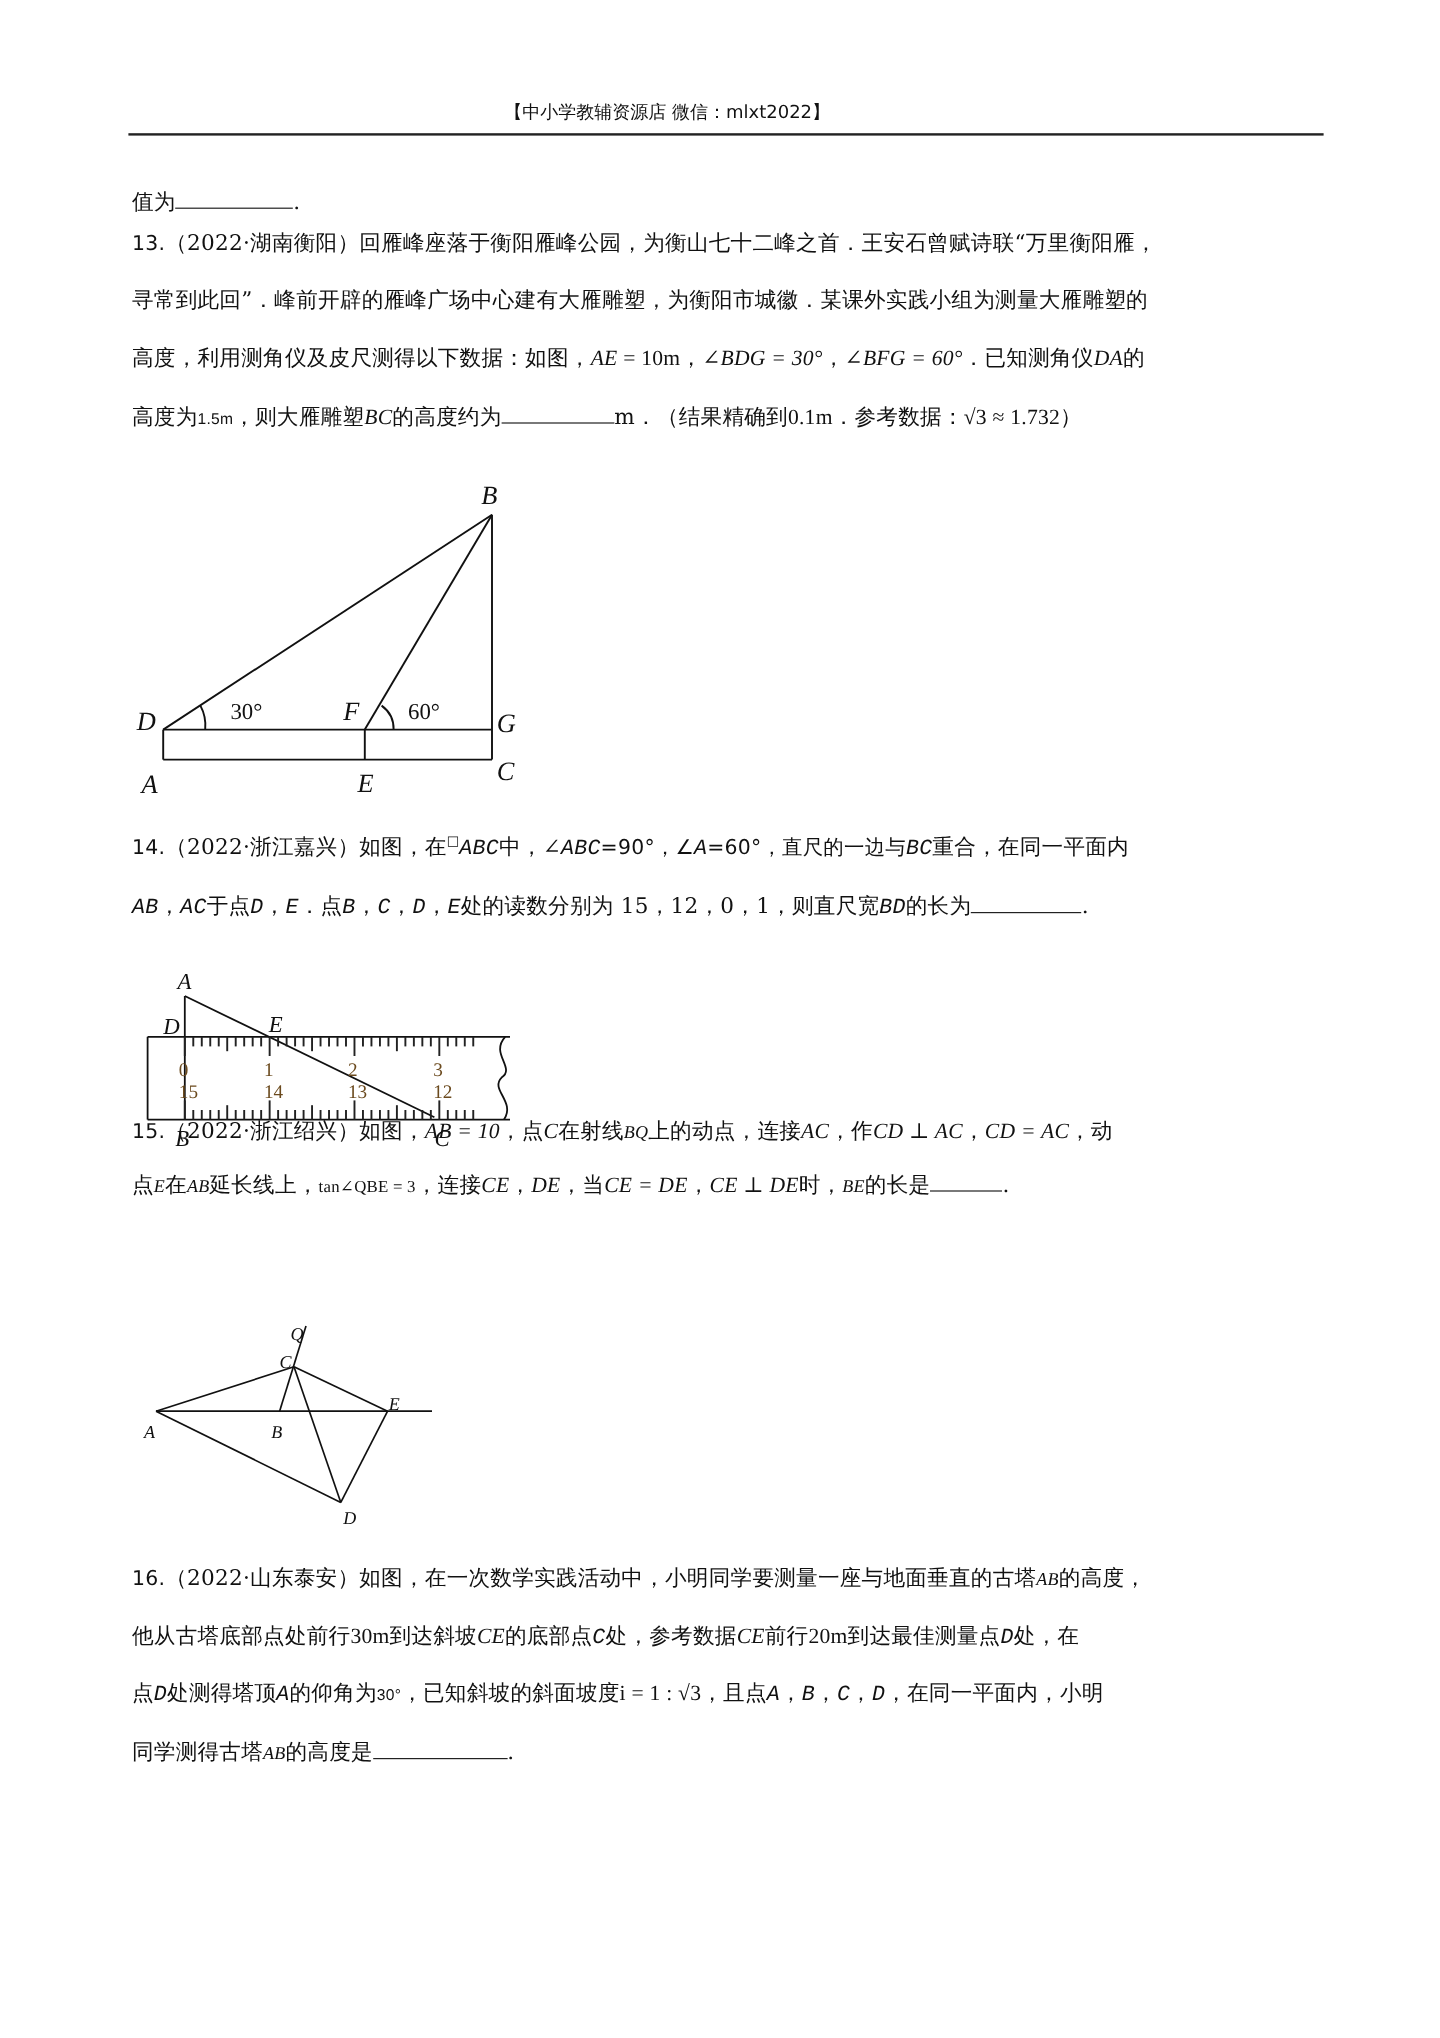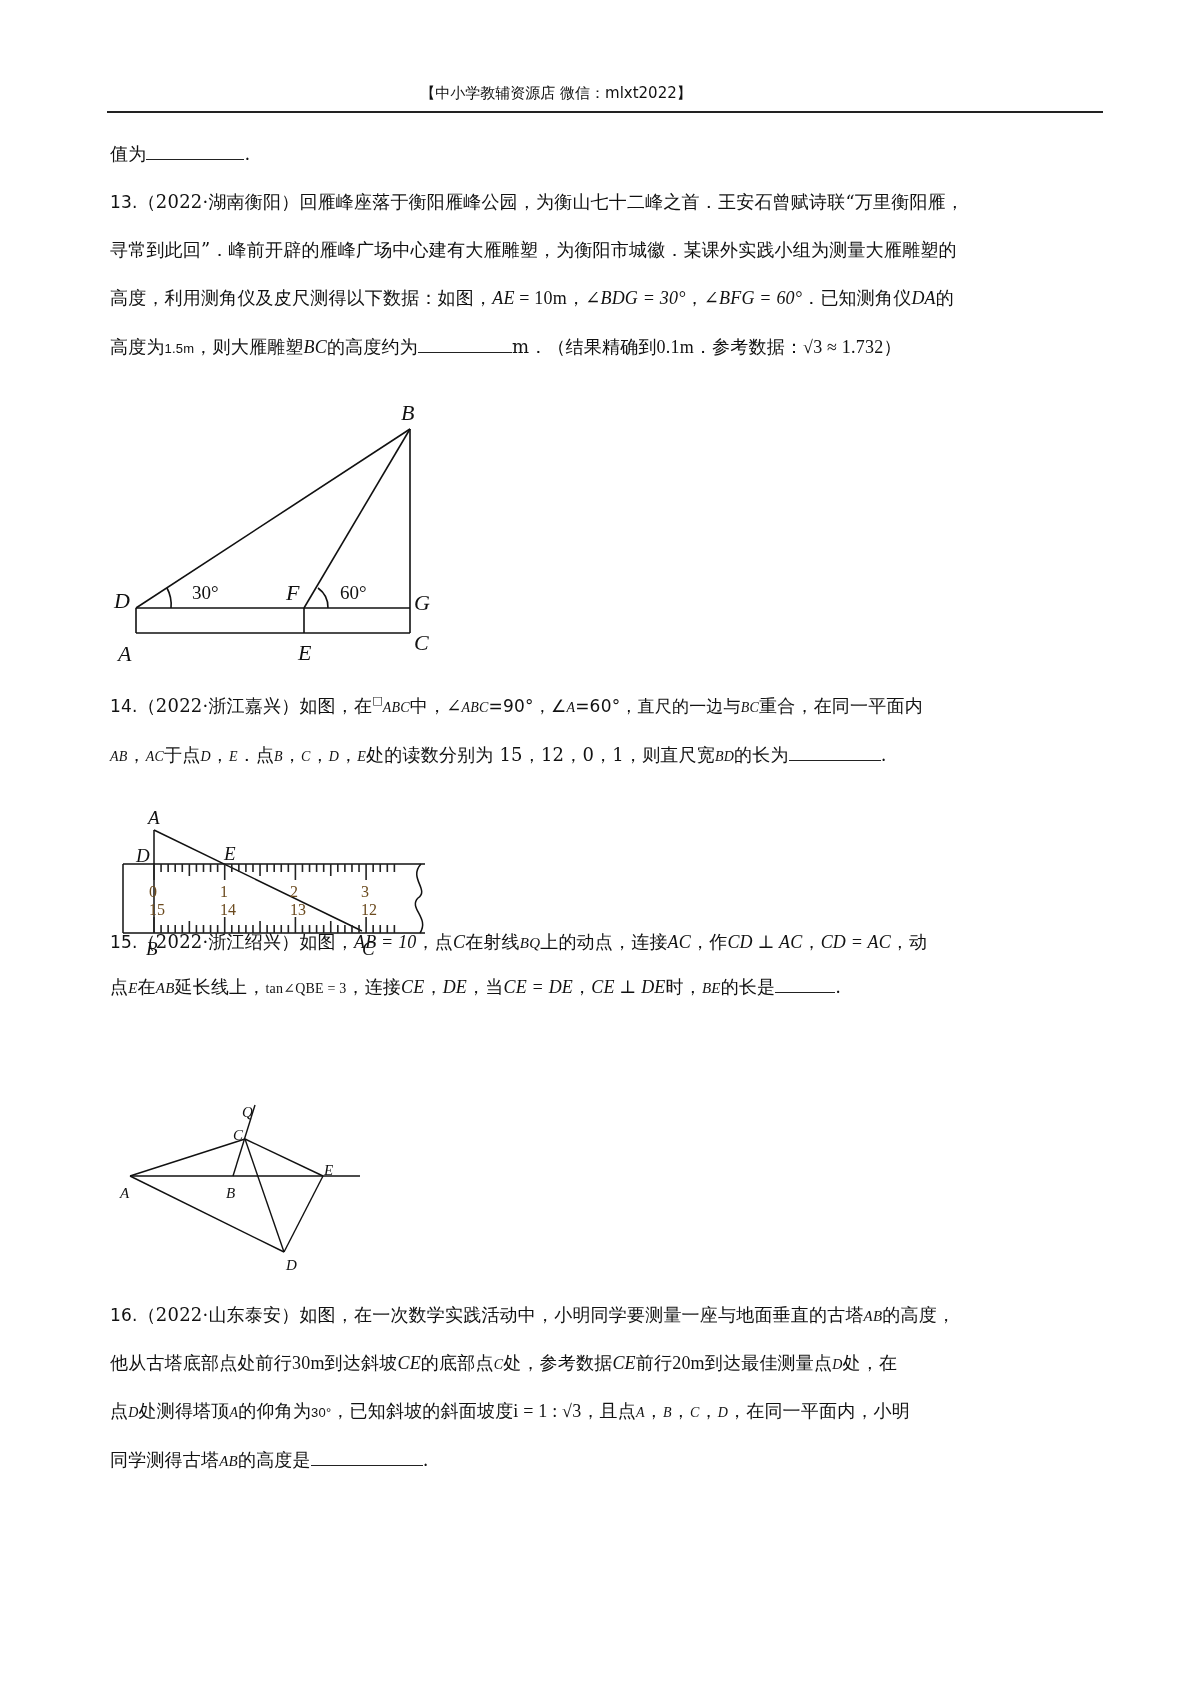--- a/index.html
+++ b/index.html
@@ -6,32 +6,32 @@
   body { width: 1200px; height: 1698px; position: relative; overflow: hidden;
          font-family: "DejaVu Serif", "Liberation Serif", serif; color: #111; }
   .header { position: absolute; left: 0; top: 84px; width: 1112px; text-align: center;
             font-family: "DejaVu Sans", "Liberation Sans", sans-serif; font-size: 15px; color: #111; }
   .header-rule { position: absolute; left: 107px; top: 111px; width: 996px; height: 2px; background: #222; }
   .line { position: absolute; left: 110px; font-size: 18px; white-space: nowrap; letter-spacing: 0.2px; }
   .blank { display: inline-block; border-bottom: 1.5px solid #222; height: 18px; vertical-align: baseline; }
   .m { font-family: "Liberation Serif", "DejaVu Serif", serif; font-style: italic; }
   .mu { font-family: "Liberation Serif", "DejaVu Serif", serif; }
   .sm { font-size: 13px; font-family: Liberation Sans, sans-serif; }
-  .it { font-family: Liberation Serif, serif; font-style: italic; font-size: 14px; text-align: right; }
+  .it { font-family: Liberation Mono, monospace; font-style: italic; font-size: 18px; text-align: right; }
   .num { font-family: "DejaVu Sans", sans-serif; font-size: 17px; }
   .fig { position: absolute; }
   .fig text { font-family: "Liberation Serif", "DejaVu Serif", serif; }
 </style>
 </head>
 <body>
 
 <div class="header">【中小学教辅资源店 微信：mlxt2022】</div>
 <div class="header-rule"></div>
 
-<div class="line" style="top:141px;">
+<div class="line" style="top:155px;">
   <span>值为</span><span class="blank" style="width:98px;"></span><span>.</span>
 </div>
 
 <div>
   <div class="line" style="top:190px;text-align:right;">
     <span class="num">13</span><span class="num">.</span><span>（2022·湖南衡阳）</span><span>回雁峰座落于衡阳雁峰公园，为衡山七十二峰之首．王安石曾赋诗联“万里衡阳雁，</span>
   </div>
   <div class="line" style="top:238px;">寻常到此回”．峰前开辟的雁峰广场中心建有大雁雕塑，为衡阳市城徽．某课外实践小组为测量大雁雕塑的</div>
   <div class="line" style="top:286px;text-align:center;">
     <span>高度，利用测角仪及皮尺测得以下数据：如图，</span><span class="m">AE</span><span class="mu"> = 10m</span><span>，</span><span class="m">∠BDG = 30°</span><span>，</span><span class="m">∠BFG = 60°</span><span>．已知测角仪</span><span class="m">DA</span><span>的</span>

